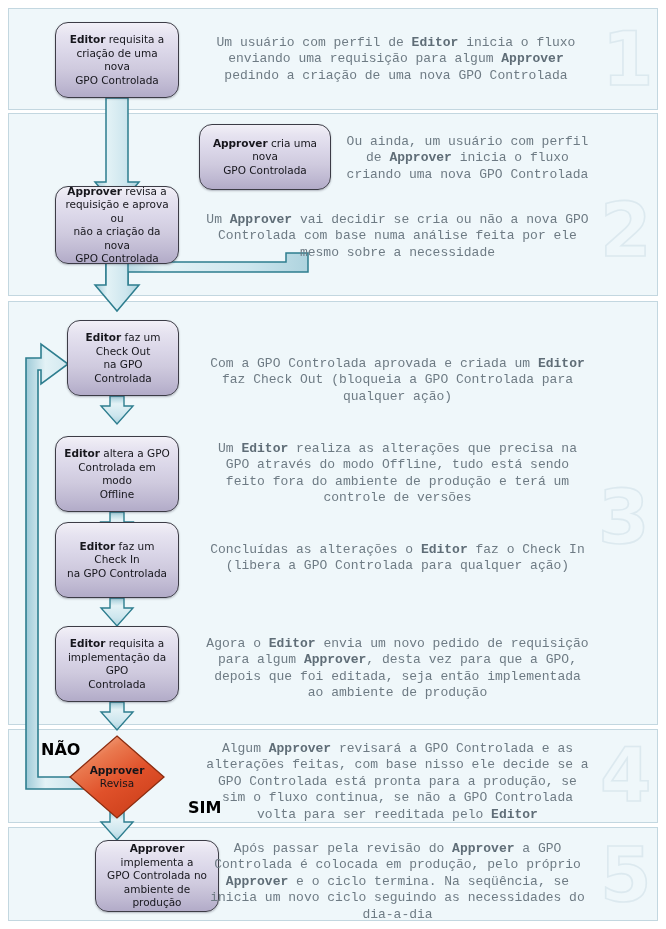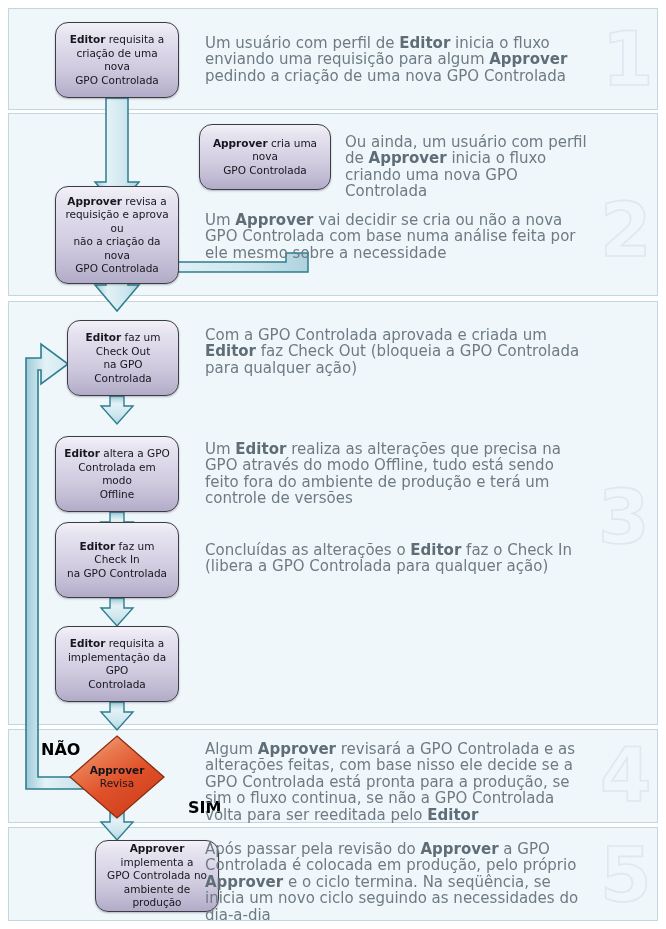--- a/index.html
+++ b/index.html
@@ -71,24 +71,25 @@
     font-size: 10.5px;
     line-height: 13px;
     color: #15151a;
     pointer-events: none;
   }
   .diamond-label b { font-weight: bold; }
 
   
   .desc {
     position: absolute;
-    text-align: left;
+    text-align: center;
     color: #6e7b84;
-    font-size: 15px;
+    font-size: 13px;
     line-height: 16.4px;
+    font-family: Liberation Mono, monospace;
   }
   .desc b { font-weight: bold; color: #5f6d77; }
 
   
   .wm {
     position: absolute;
     font-family: "DejaVu Sans", "Liberation Sans", sans-serif;
     font-weight: bold;
     color: transparent;
     -webkit-text-stroke: 1.6px #dce9ef;
@@ -211,21 +212,21 @@
     </span>
   </div>
 
   <div class="pbox" style="left:199px; top:124px; width:132px; height:66px;">
     <span>
       <b>Approver</b><span> cria uma nova</span><br>
       <span>GPO Controlada</span>
     </span>
   </div>
 
-  <div class="pbox" style="left:55px; top:186px; width:124px; height:98px;">
+  <div class="pbox" style="left:55px; top:186px; width:124px; height:78px;">
     <span>
       <b>Approver</b><span> revisa a</span><br>
       <span>requisição e aprova ou</span><br>
       <span>não a criação da nova</span><br>
       <span>GPO Controlada</span>
     </span>
   </div>
 
   <div class="pbox" style="left:67px; top:320px; width:112px; height:76px;">
     <span>
@@ -286,32 +287,35 @@
   </div>
 
   <div class="desc" style="left:345px; top:134px; width:245px;">
     <span>Ou ainda, um usuário com perfil de <b>Approver</b> inicia o fluxo criando uma nova GPO Controlada</span>
   </div>
 
   <div class="desc" style="left:205px; top:212px; width:385px;">
     <span>Um <b>Approver</b> vai decidir se cria ou não a nova GPO Controlada com base numa análise feita por ele mesmo sobre a necessidade</span>
   </div>
 
-  <div class="desc" style="left:205px; top:327px; width:385px;">
+  <div class="desc" style="left:205px; top:356px; width:385px;">
     <span>Com a GPO Controlada aprovada e criada um <b>Editor</b> faz Check Out (bloqueia a GPO Controlada para qualquer ação)</span>
   </div>
 
   <div class="desc" style="left:205px; top:542px; width:385px;">
     <span>Concluídas as alterações o <b>Editor</b> faz o Check In (libera a GPO Controlada para qualquer ação)</span>
   </div>
 
   <div class="desc" style="left:205px; top:441px; width:385px;">
     <span>Um <b>Editor</b> realiza as alterações que precisa na GPO através do modo Offline, tudo está sendo feito fora do ambiente de produção e terá um controle de versões</span>
   </div>
 
+  <div class="desc" style="left:205px; top:636px; width:385px;">
+    <span>Agora o <b>Editor</b> envia um novo pedido de requisição para algum <b>Approver</b>, desta vez para que a GPO, depois que foi editada, seja então implementada ao ambiente de produção</span>
+  </div>
 
   <div class="desc" style="left:205px; top:741px; width:385px;">
     <span>Algum <b>Approver</b> revisará a GPO Controlada e as alterações feitas, com base nisso ele decide se a GPO Controlada está pronta para a produção, se sim o fluxo continua, se não a GPO Controlada volta para ser reeditada pelo <b>Editor</b></span>
   </div>
 
   <div class="desc" style="left:205px; top:841px; width:385px;">
     <span>Após passar pela revisão do <b>Approver</b> a GPO Controlada é colocada em produção, pelo próprio <b>Approver</b> e o ciclo termina. Na seqüência, se inicia um novo ciclo seguindo as necessidades do dia-a-dia</span>
   </div>
 
 </div>

